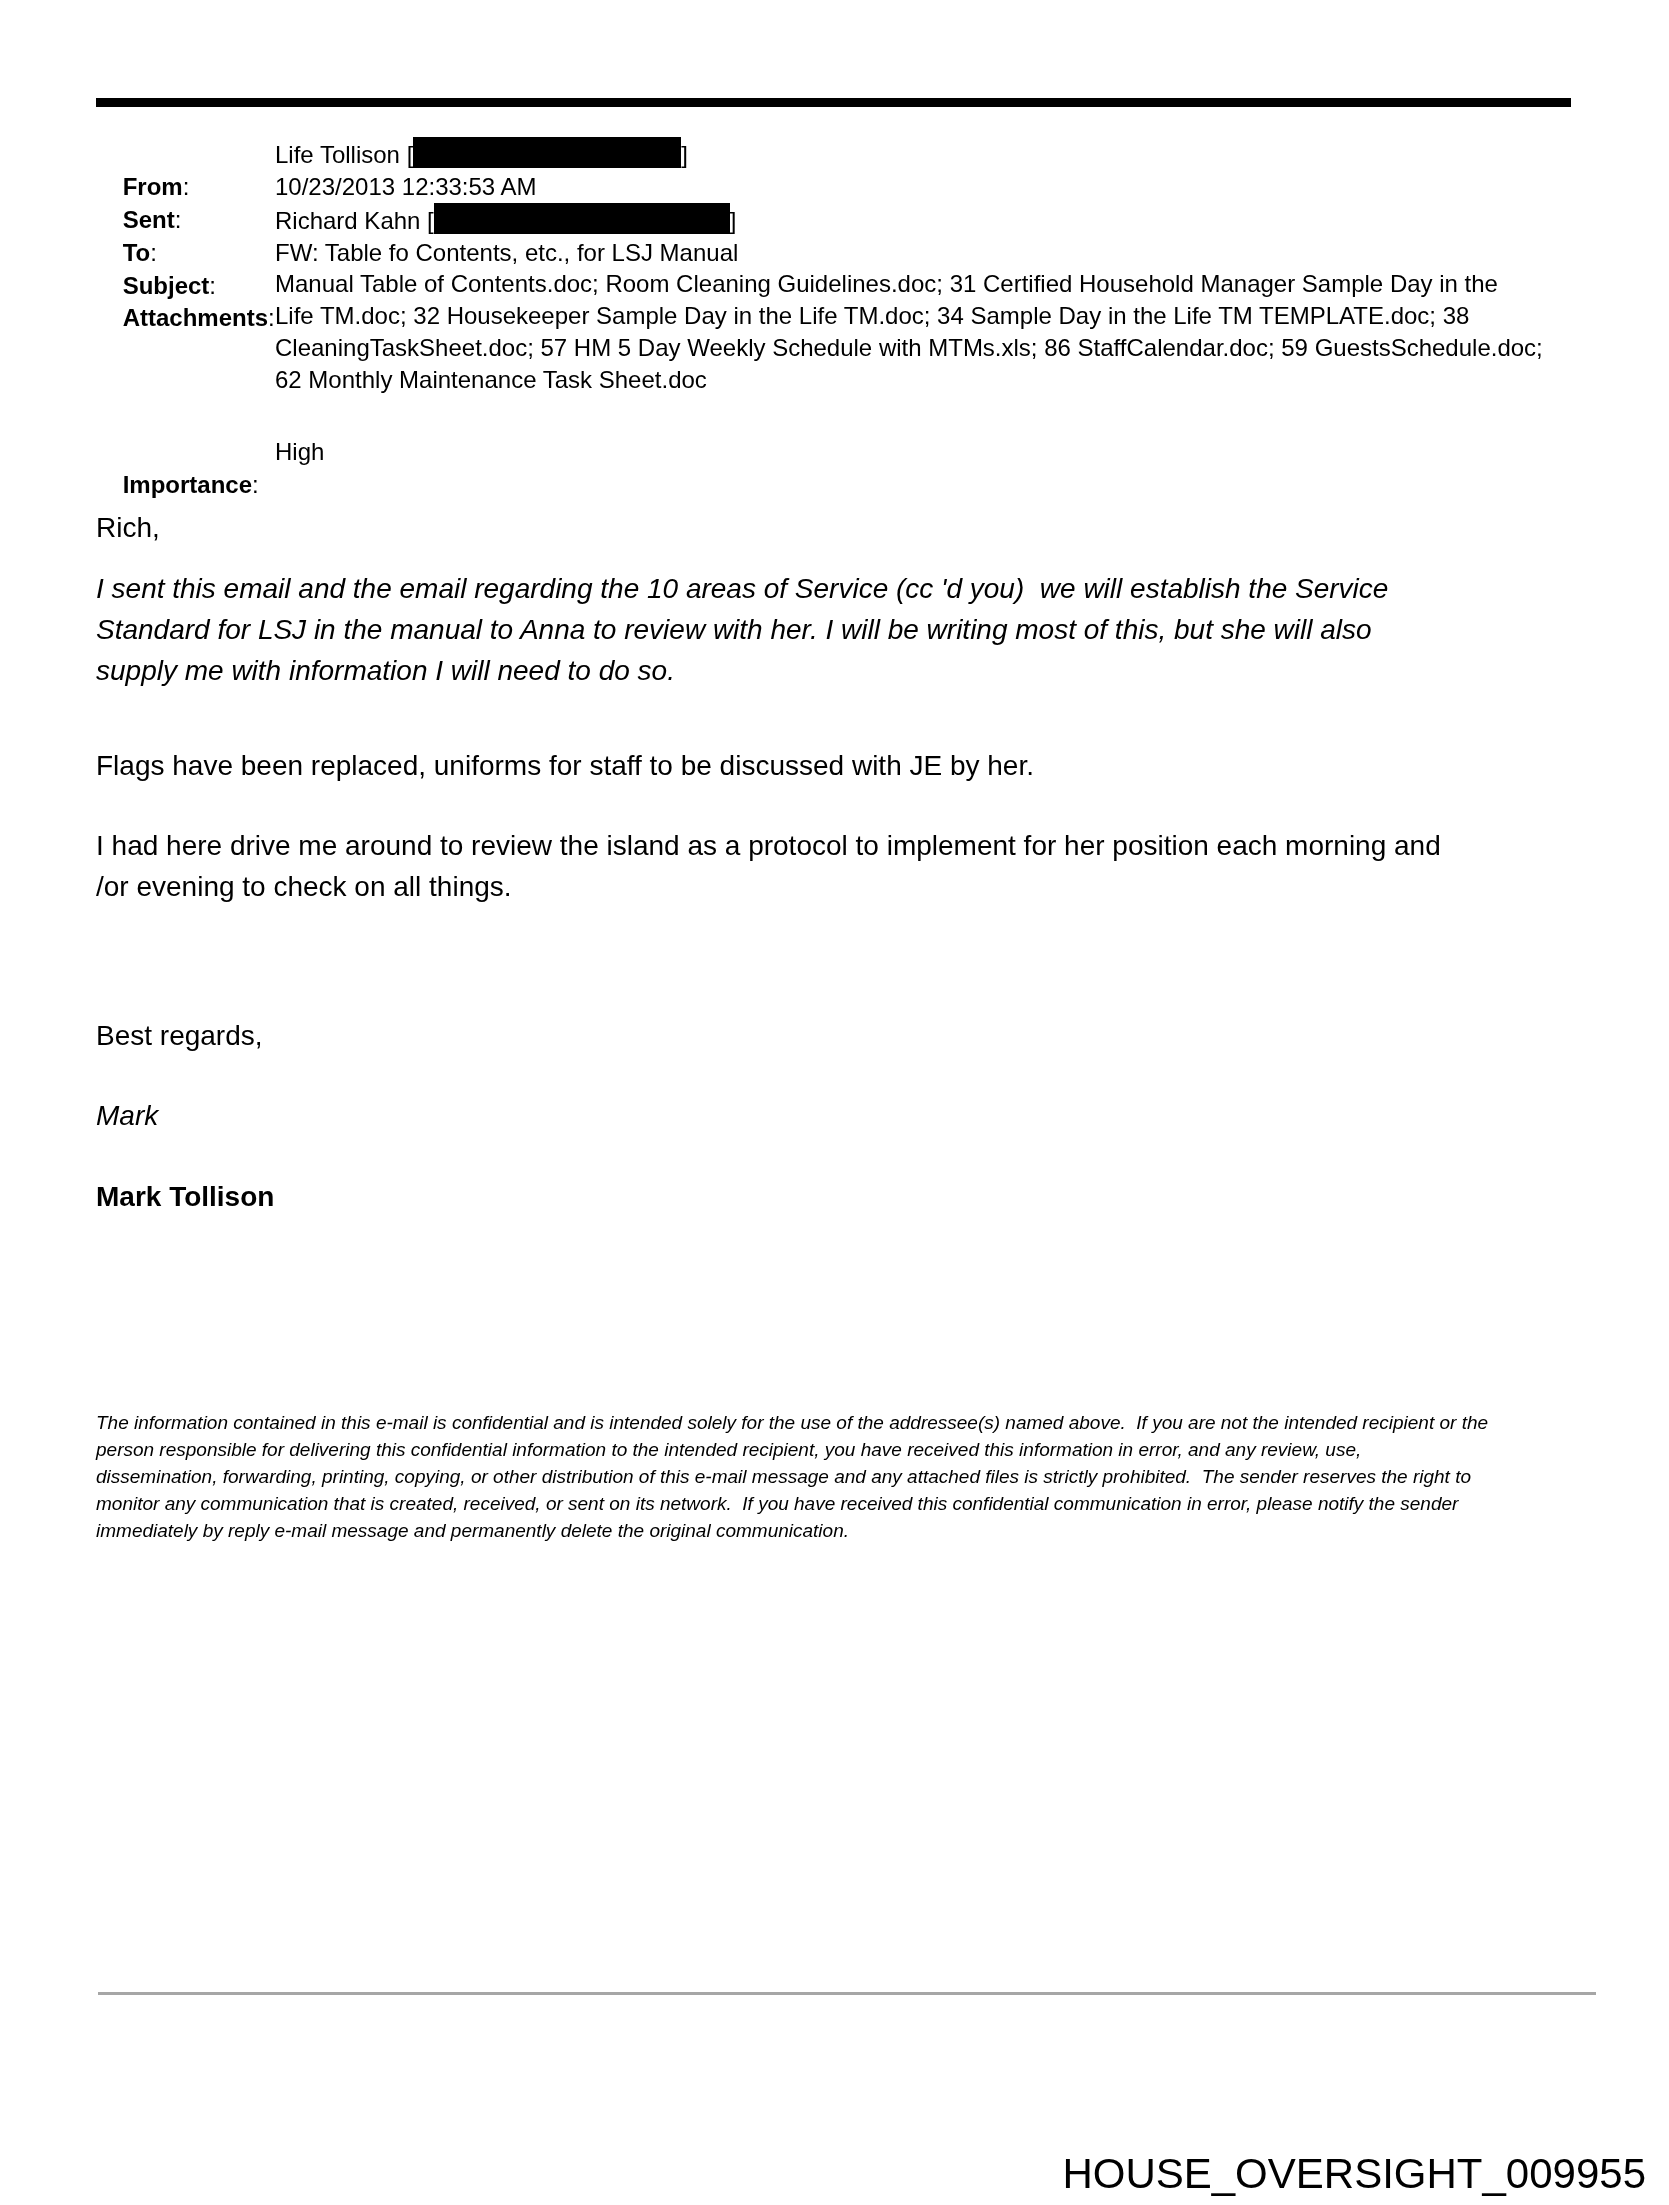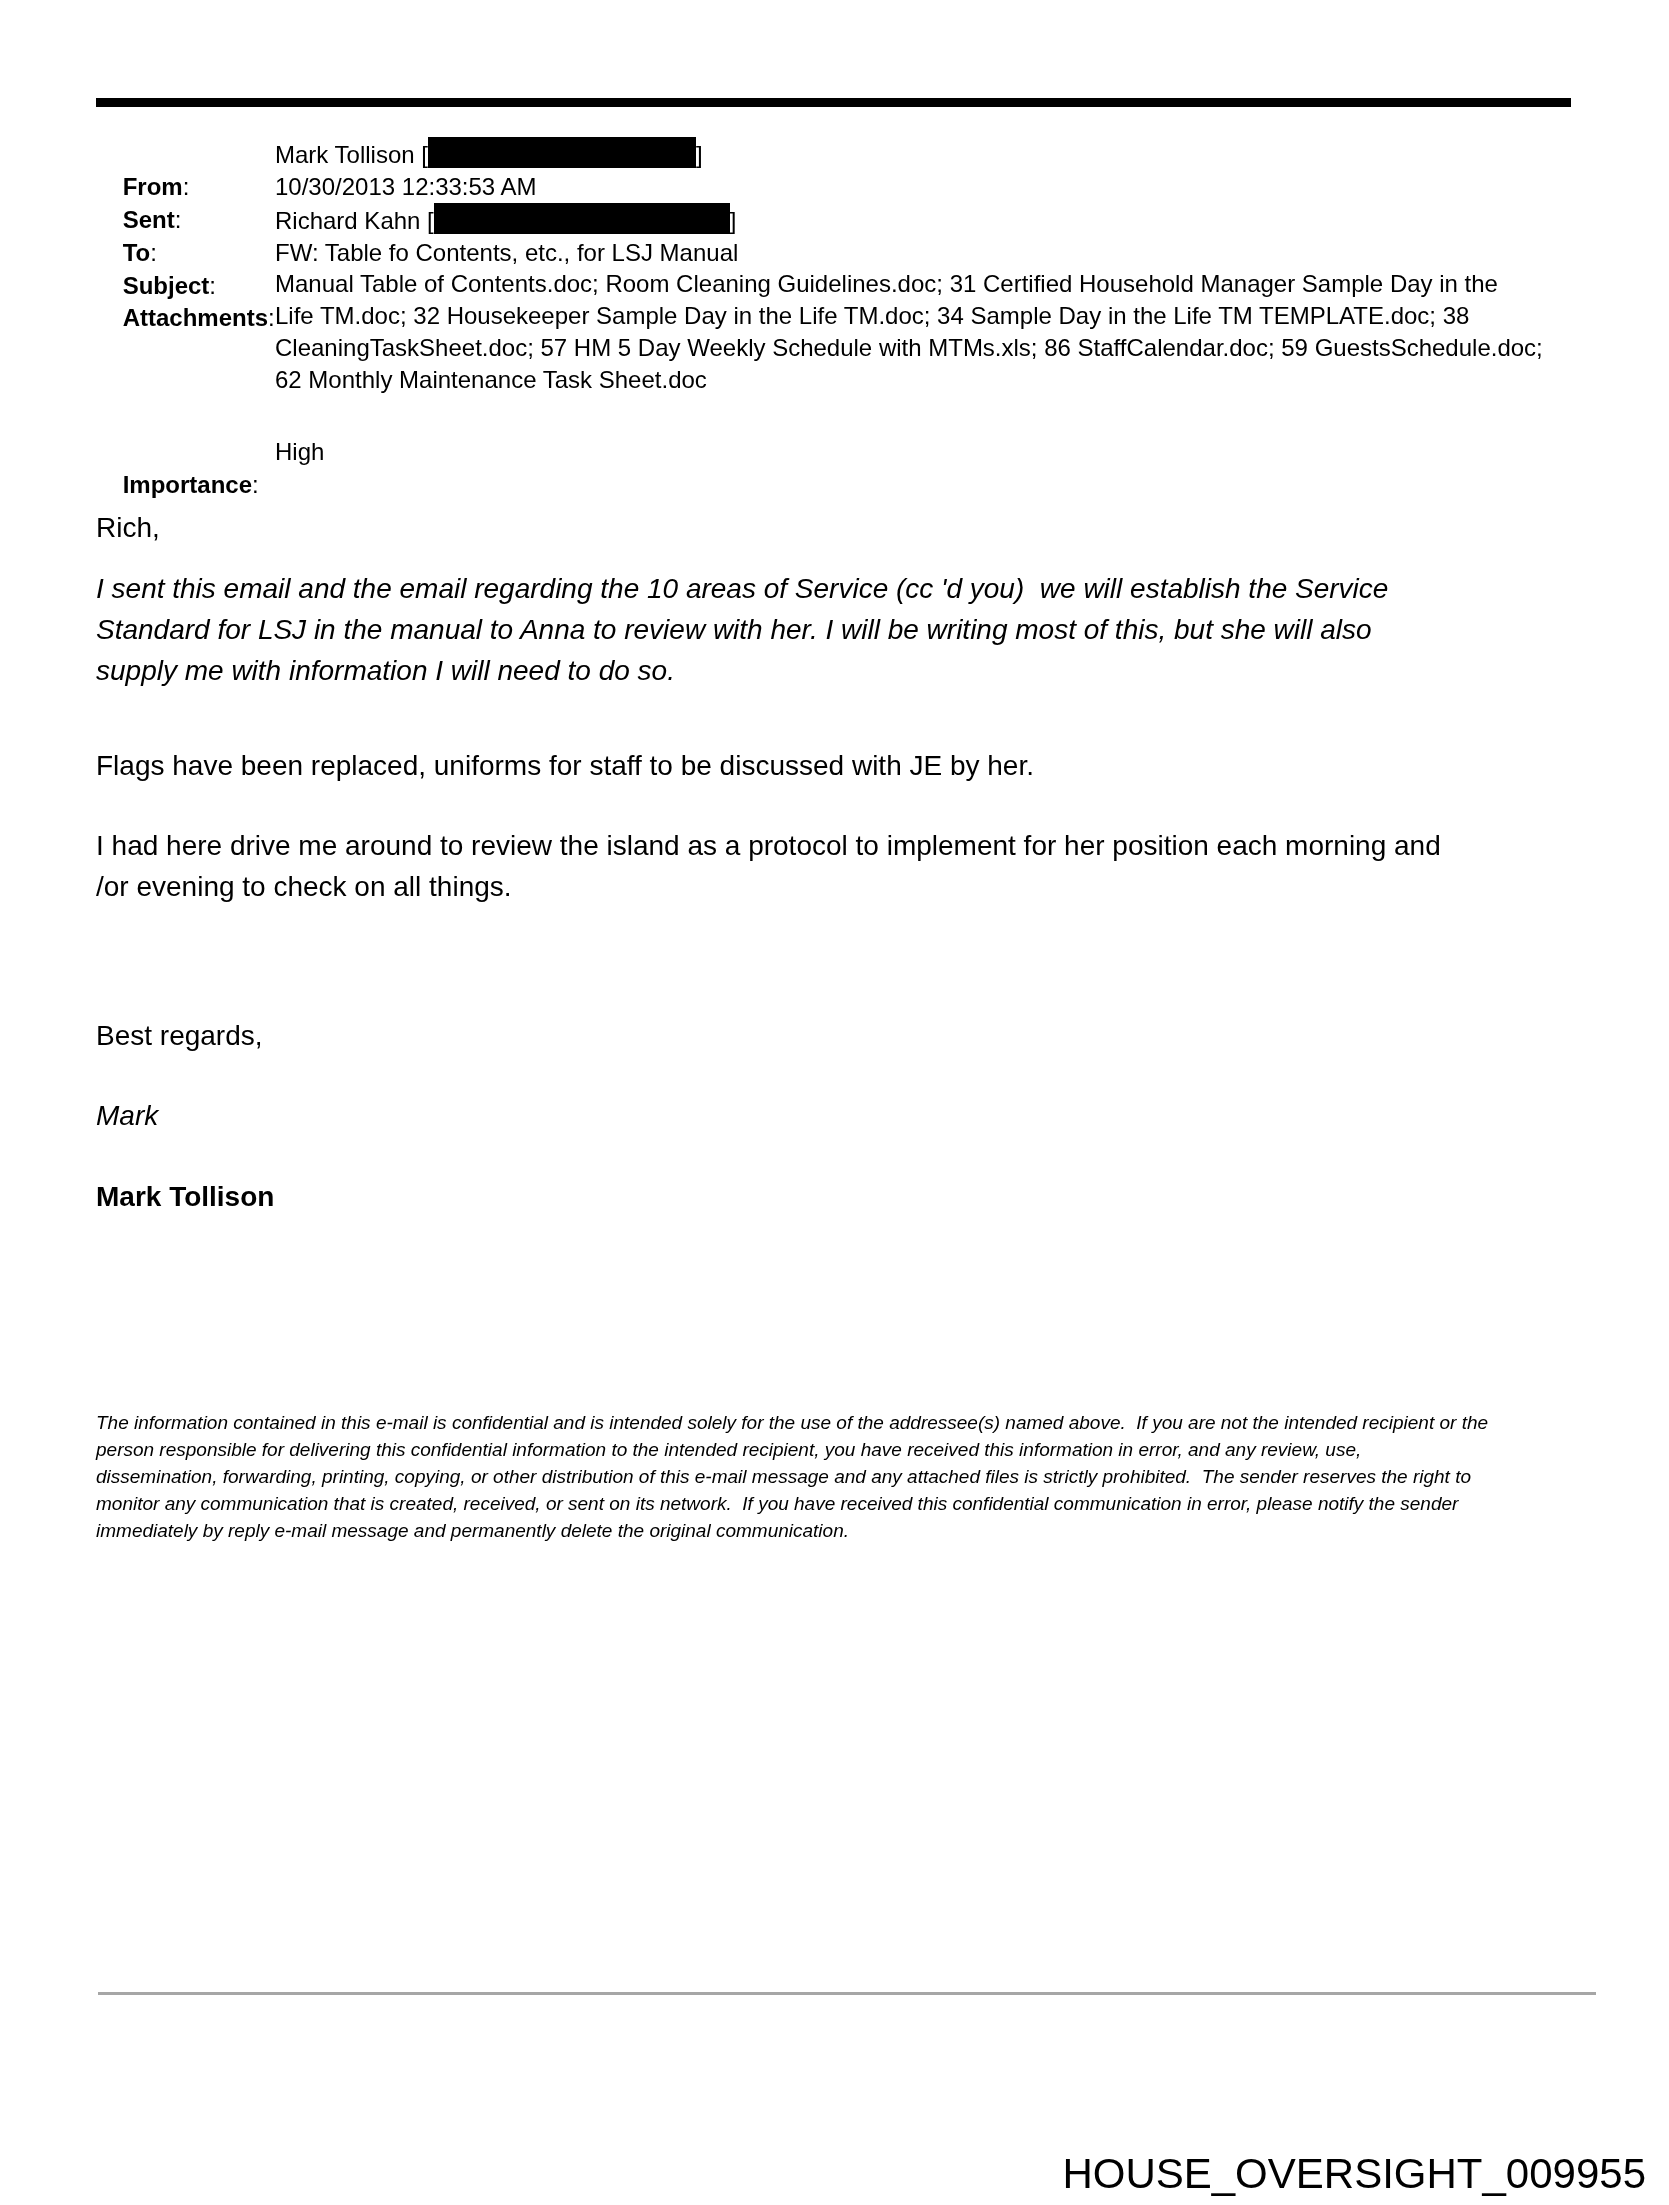--- a/index.html
+++ b/index.html
@@ -99,26 +99,26 @@
 </style>
 </head>
 <body>
 
 <div class="page">
 
   <div class="topbar"></div>
 
   <div class="hrow row-from">
     <span class="lbl">From</span><span>:</span>
-    <span class="val"><span>Mark Tollison [</span><span class="redact from"></span><span>]</span></span>
+    <span class="val"><span>Life Tollison [</span><span class="redact from"></span><span>]</span></span>
   </div>
 
   <div class="hrow row-sent">
     <span class="lbl">Sent</span><span>:</span>
-    <span class="val">10/30/2013 12:33:53 AM</span>
+    <span class="val">10/23/2013 12:33:53 AM</span>
   </div>
 
   <div class="hrow row-to">
     <span class="lbl">To</span><span>:</span>
     <span class="val"><span>Richard Kahn [</span><span class="redact to"></span><span>]</span></span>
   </div>
 
   <div class="hrow row-subj">
     <span class="lbl">Subject</span><span>:</span>
     <span class="val">FW: Table fo Contents, etc., for LSJ Manual</span>

